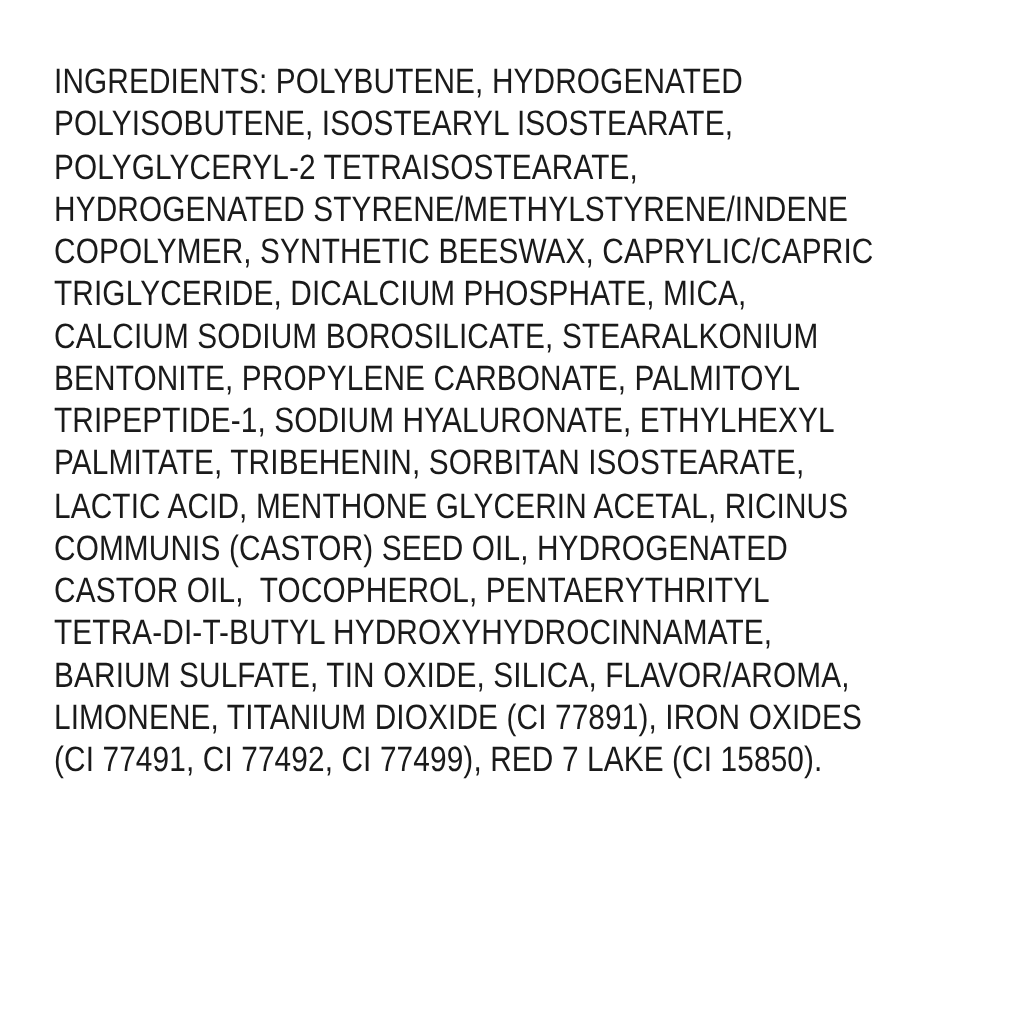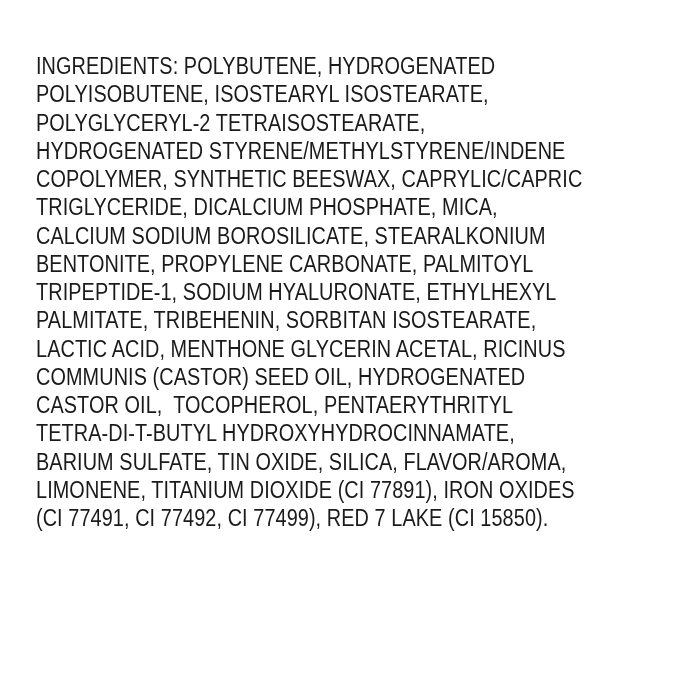--- a/index.html
+++ b/index.html
@@ -10,21 +10,21 @@
   body {
     width: 679px;
     height: 679px;
     overflow: hidden;
     position: relative;
     font-family: "Liberation Sans", "DejaVu Sans", sans-serif;
   }
   .label-canvas {
     position: absolute;
     left: 0;
-    top: 12px;
+    top: 0;
     width: 679px;
     height: 664px;
     background: #ffffff;
   }
   .ingredients-block {
     position: absolute;
     left: 36px;
     top: 40px;
     
     transform: scaleX(0.845);

